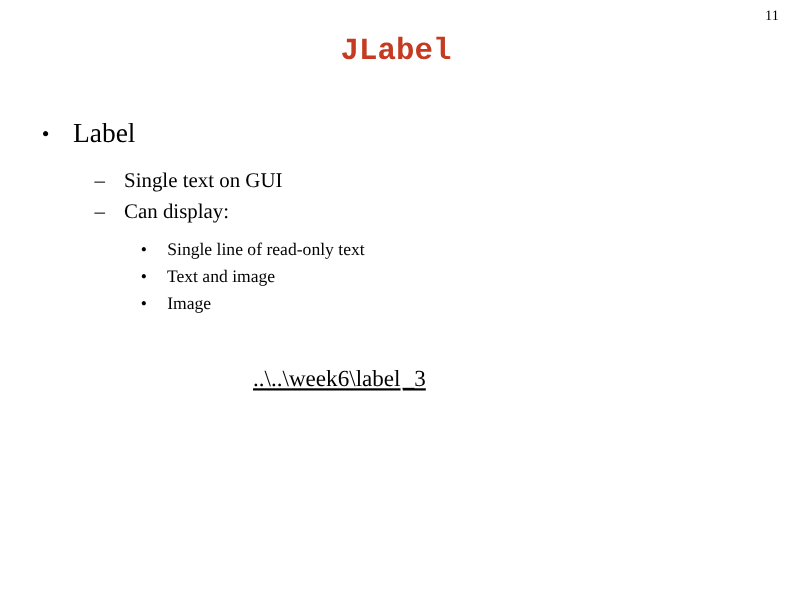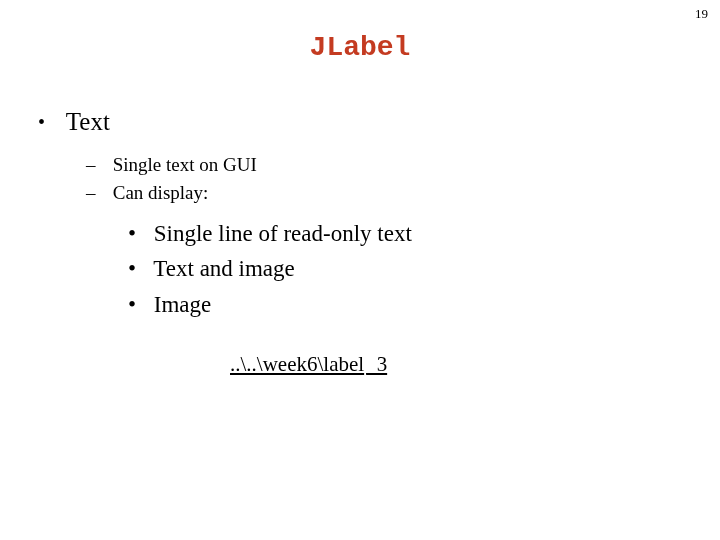--- a/index.html
+++ b/index.html
@@ -50,61 +50,61 @@
       margin-top: 10px;
       padding-left: 48px;
     }
     .level2 > li::before {
       content: "–";
       display: inline-block;
       width: 22px;
       text-align: left;
     }
     .level3 {
-      font-size: 23px;
+      font-size: 16px;
       line-height: 1.55;
       list-style: none;
       margin-top: 8px;
       padding-left: 42px;
     }
     .level3 > li::before {
       content: "•";
       display: inline-block;
       width: 20px;
       text-align: left;
     }
     .mono {
       font-family: 'Courier New', Courier, monospace;
     }
     .link-line {
-      margin-top: 30px;
+      margin-top: 42px;
       margin-left: 192px;
       font-size: 21px;
     }
     .link-underline {
       text-decoration: underline;
       color: #000;
     }
     .link-tail {
       text-decoration: underline;
       color: #000;
       padding-left: 2px;
     }
   </style>
 </head>
 <body>
 
-<div class="page-number">19</div>
+<div class="page-number">11</div>
 
 <h1 class="slide-title">JLabel</h1>
 
 <div class="content">
   <ul class="level1">
     <li>
-      <span>Text</span>
+      <span>Label</span>
       <ul class="level2">
         <li>
           <span>Single text on GUI</span>
         </li>
         <li>
           <span>Can display:</span>
           <ul class="level3">
             <li>
               <span>Single line of read-only text</span>
             </li>

